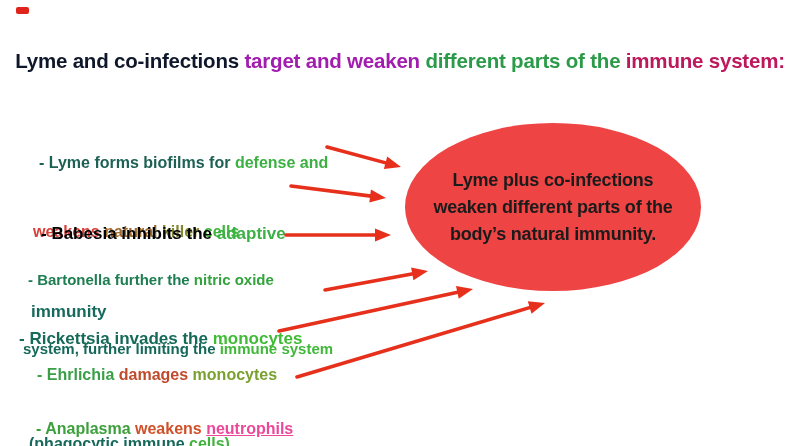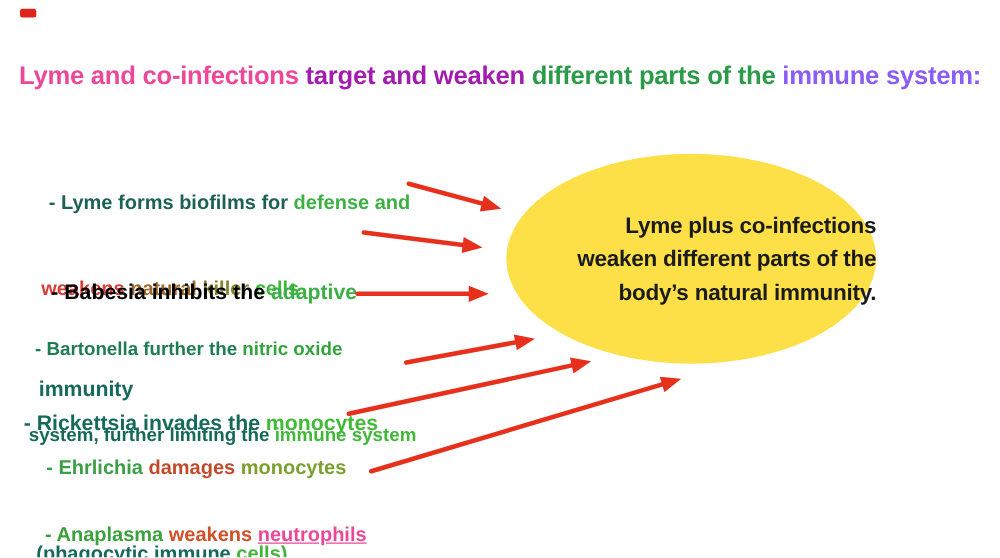--- a/index.html
+++ b/index.html
@@ -36,21 +36,21 @@
   }
   .arrows { position:absolute; left:0; top:0; pointer-events:none; }
 </style>
 </head>
 <body>
 
 <div class="canvas">
 
   <div class="corner-mark" style="background: rgb(224, 36, 27);"></div>
 
-  <div class="title"><span style="color: #ec4899;">Lyme and co-infections </span><span style="color: #a21caf;">target and weaken </span><span style="color: rgb(43, 155, 73);">different parts of the </span><span style="color: #8b5cf6;">immune system:</span></div>
+  <div class="title"><span style="color: #0f172a;">Lyme and co-infections </span><span style="color: #a21caf;">target and weaken </span><span style="color: rgb(43, 155, 73);">different parts of the </span><span style="color: #be185d;">immune system:</span></div>
 
   <div class="bullet b1">
     <span class="ln"><span style="color: rgb(29, 97, 85); margin-top: 43px;">- Lyme forms biofilms for </span><span style="color: rgb(60, 177, 67);">defense and</span></span>
     <span class="ln"><span style="color: rgb(214, 64, 56);">weakens </span><span style="color: rgb(160, 106, 46);">natural </span><span style="color: rgb(131, 134, 47);">killer </span><span style="color: rgb(63, 182, 60);">cells</span></span>
   </div>
 
   <div class="bullet b2">
     <span class="ln"><span style="color: #000000;">- Babesia inhibits the </span><span style="color: rgb(59, 176, 68);">adaptive</span></span>
     <span class="ln"><span style="color: rgb(22, 105, 92);">immunity</span></span>
   </div>
@@ -67,21 +67,21 @@
   <div class="bullet b5">
     <span class="ln"><span style="color: rgb(58, 159, 71); margin-top: 12px;">- Ehrlichia </span><span style="color: rgb(192, 74, 44);">damages </span><span style="color: rgb(122, 161, 47);">monocytes</span></span>
     <span class="ln"><span style="color: rgb(22, 105, 90);">(phagocytic immune </span><span style="color: rgb(66, 179, 62);">cells)</span></span>
   </div>
 
   <div class="bullet b6">
     <span class="ln"><span style="color: rgb(60, 160, 60);">- Anaplasma </span><span style="color: rgb(208, 80, 40);">weakens </span><span style="color: #ec4899; text-decoration: underline;">neutrophils</span></span>
     
   </div>
 
-  <div class="ellipse" style="background: #fde047; color: rgb(27, 27, 27); align-items: flex-end;">
+  <div class="ellipse" style="background: #ef4444; color: rgb(27, 27, 27);">
     <div>Lyme plus co-infections</div>
     <div>weaken different parts of the</div>
     <div>body’s natural immunity.</div>
   </div>
 
   <svg class="arrows" width="800" height="446" viewBox="0 0 800 446" xmlns="http://www.w3.org/2000/svg">
     <g id="arrow-group">
         <line x1="327" y1="147" x2="390.3810026766891" y2="164.13000072342948" stroke="#e6301c" stroke-width="3.6" stroke-linecap="round"></line>
         <polygon points="401,167 383.8582770481197,169.10031765239933 387.2500943749758,156.55059354303188" fill="#e6301c"></polygon>
         <line x1="291" y1="186" x2="375.08671984612914" y2="196.6214804016163" stroke="#e6301c" stroke-width="3.6" stroke-linecap="round"></line>

